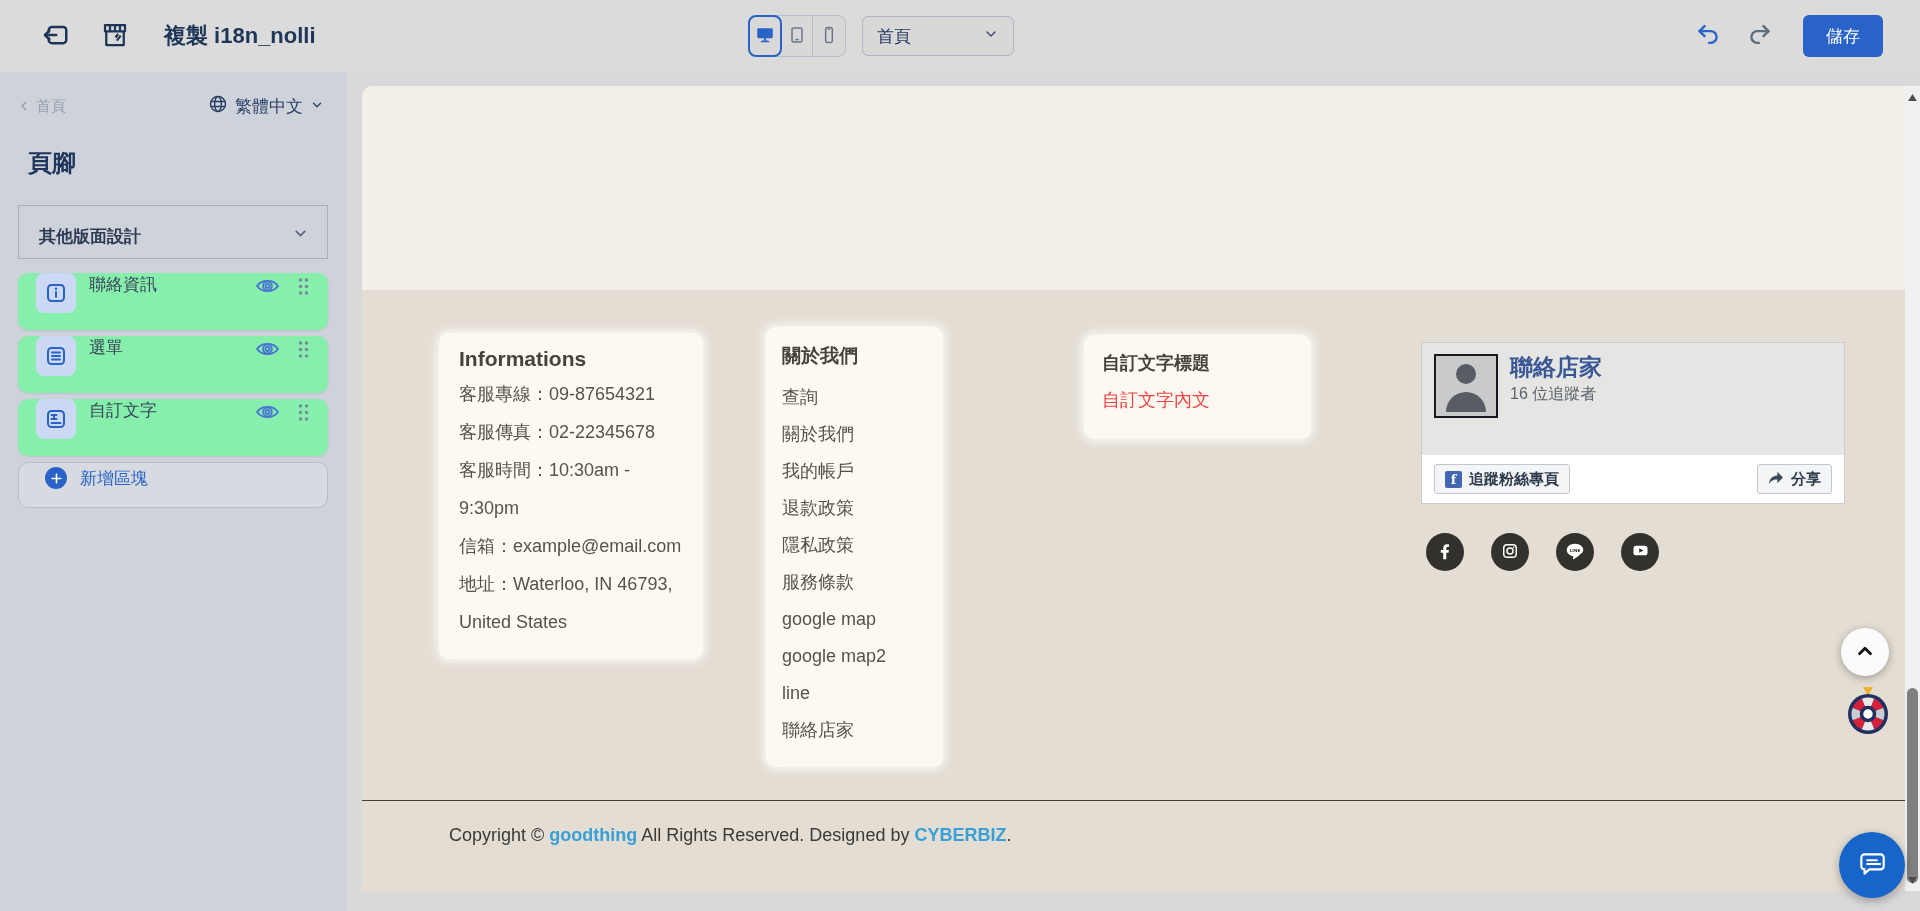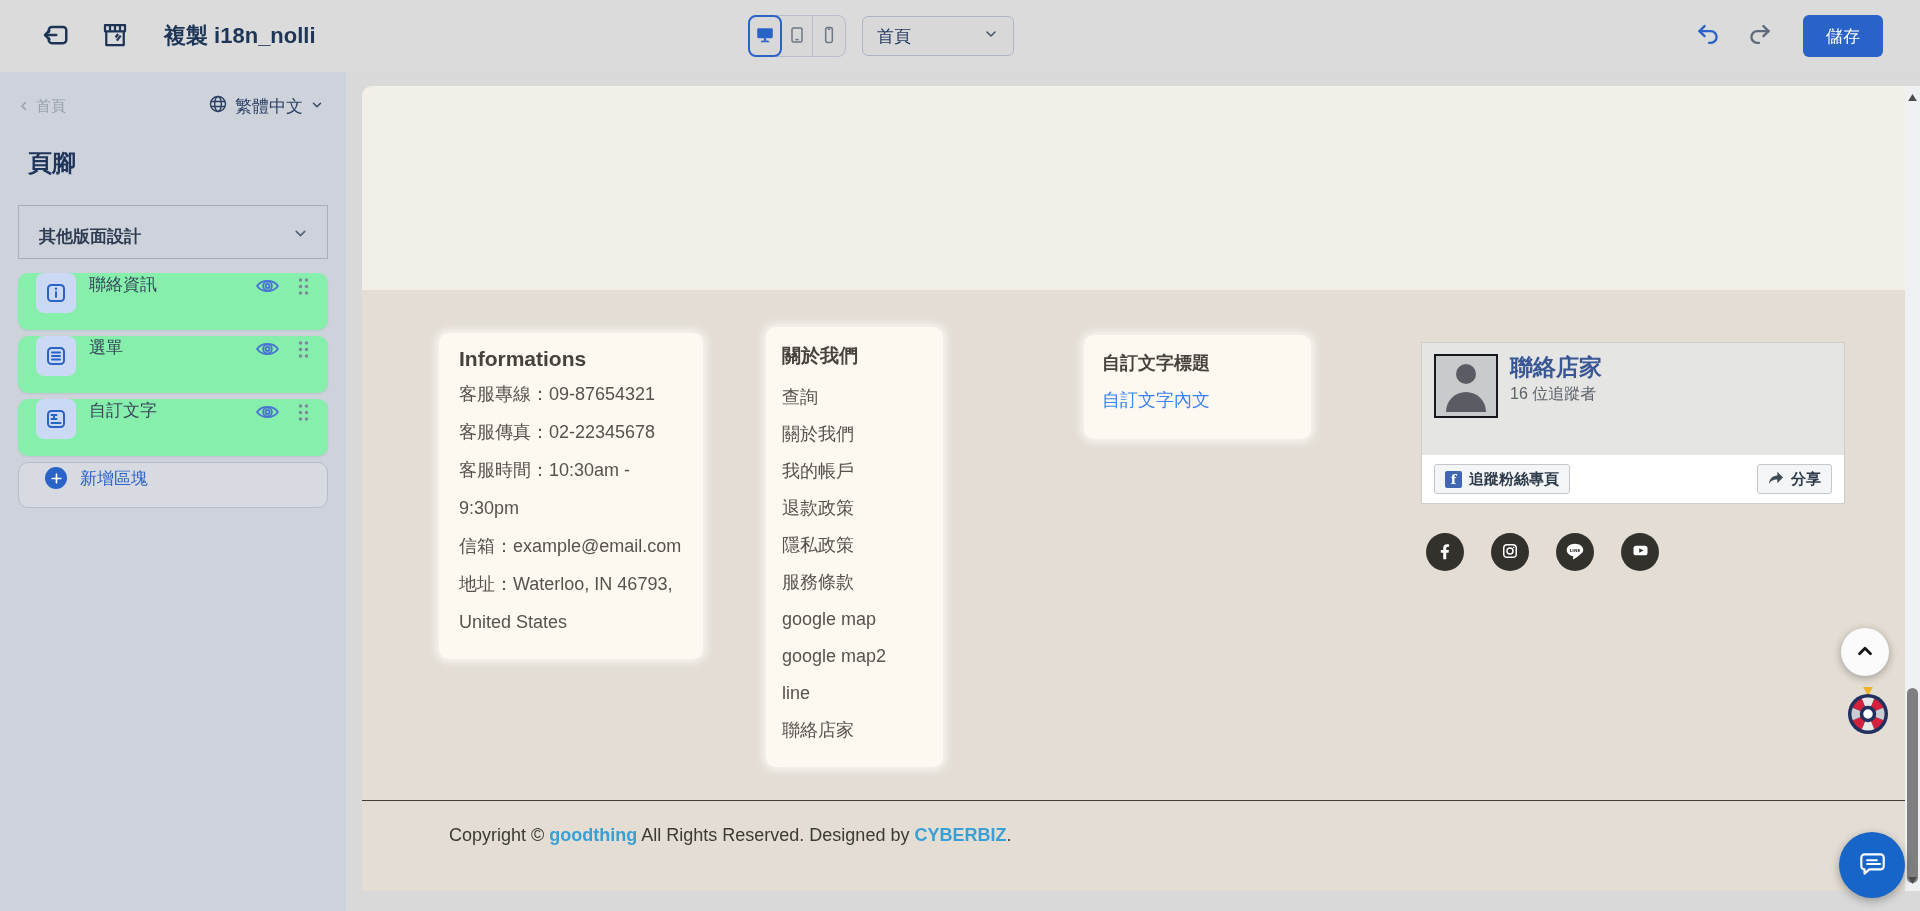--- a/index.html
+++ b/index.html
@@ -46,21 +46,21 @@
 
   .cream-card { position:absolute; background:#fdf9f0; border-radius:10px; box-shadow:0 0 10px 3px rgba(255,255,255,.78); color:#55534c; }
   .info-card { left:77px; top:247px; width:264px; padding:14px 20px 18px 20px; }
   .info-card h3 { font-size:21px; font-weight:600; color:#45433c; margin-bottom:4px; }
   .info-line { font-size:18px; line-height:38px; color:#55534c; }
   .menu-card { left:404px; top:241px; width:177px; padding:16px 16px 18px 16px; }
   .menu-card h3 { font-size:19px; font-weight:600; color:#45433c; margin-bottom:10px; }
   .menu-item { display:block; font-size:18px; line-height:37px; color:#55534c; cursor:pointer; }
   .custom-card { left:722px; top:249px; width:227px; height:104px; padding:16px 18px; }
   .custom-card h3 { font-size:18px; font-weight:600; color:#45433c; margin-bottom:13px; }
-  .custom-card p { font-size:18px; color:#3b82f6; }
+  .custom-card p { font-size:18px; color:#ef4444; }
 
   .fb-widget { position:absolute; left:1059px; top:256px; width:424px; height:162px; background:#e5e5e3; border:1px solid #cfccc5; }
   .fb-top { position:absolute; left:0; top:0; right:0; bottom:48px; padding:11px 12px; display:flex; gap:12px; }
   .fb-avatar { width:64px; height:64px; background:#c9cacc; border:2px solid #15181d; flex:none; display:flex; align-items:flex-end; justify-content:center; overflow:hidden; }
   .fb-name { font-size:23px; font-weight:bold; color:#3a5795; line-height:1.15; cursor:pointer; }
   .fb-followers { font-size:16px; color:#5e646c; margin-top:4px; }
   .fb-bar { position:absolute; left:0; bottom:0; right:0; height:48px; background:#ffffff; display:flex; align-items:center; justify-content:space-between; padding:0 12px; }
   .fb-btn { display:flex; align-items:center; gap:7px; background:#f4f5f7; border:1px solid #c3c6cc; border-radius:3px; height:30px; padding:0 10px; font-size:15px; font-weight:bold; color:#2c3a4a; cursor:pointer; font-family:inherit; }
   .fb-sq { width:17px; height:17px; background:#4267b2; border-radius:2px; color:#fff; font-size:13px; font-weight:bold; display:flex; align-items:center; justify-content:center; font-family:"DejaVu Serif",serif; }
 

